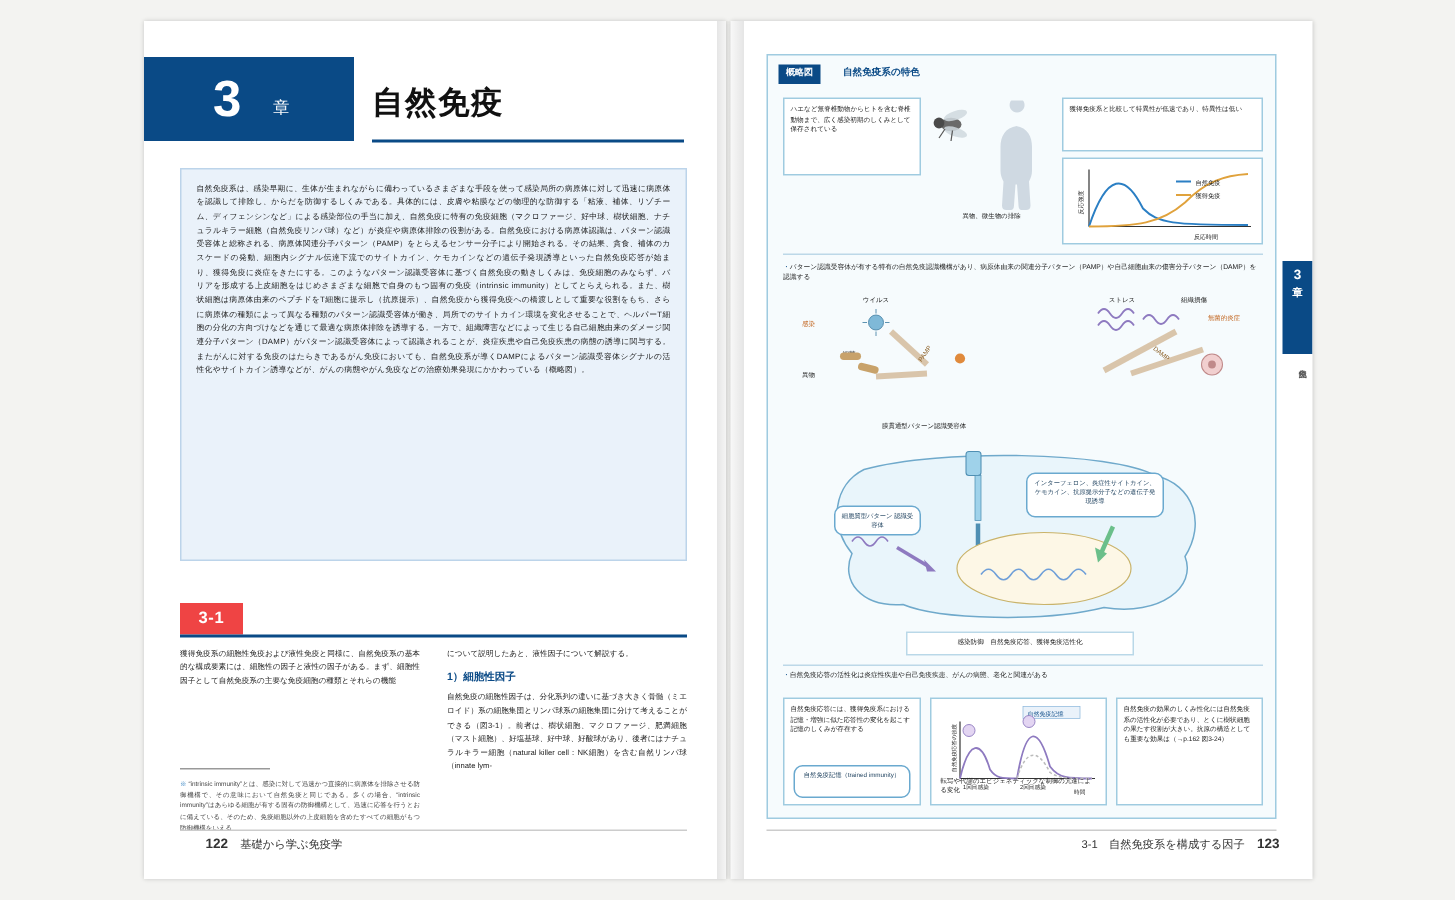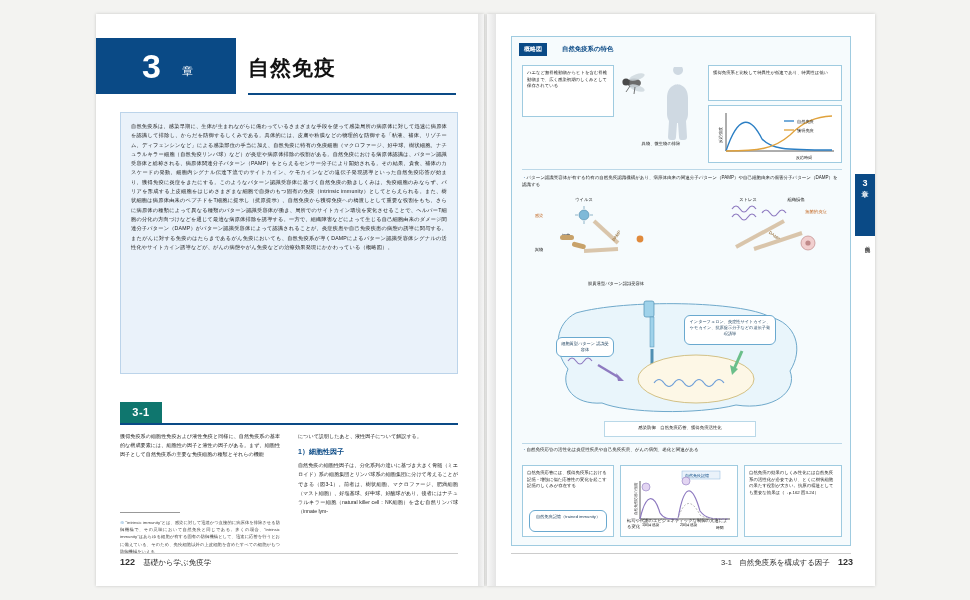--- a/index.html
+++ b/index.html
@@ -99,21 +99,21 @@
   
   .sec-head {
     position: absolute;
     left: 24px; top: 388px;
     width: 338px; height: 21px;
   }
   .sec-num {
     position: absolute;
     left: 0; top: 0;
     width: 42px; height: 21px;
-    background: #0f766e;
+    background: #ef4444;
     color: #ffffff;
     font-size: 11px;
     font-weight: bold;
     text-align: center;
     line-height: 21px;
     letter-spacing: 0.5px;
   }
   .sec-title {
     position: absolute;
     left: 52px; top: 1px;
@@ -164,21 +164,21 @@
     position: absolute;
     left: 24px; top: 498px;
     width: 60px; height: 1px;
     background: #999999;
   }
   .fn-mark { color: #2d7fc1; }
 
   
   .folio-left {
     position: absolute;
-    left: 24px; bottom: 18px;
+    left: 41px; bottom: 18px;
     font-size: 7.5px;
     color: #333333;
   }
   .folio-left .num {
     font-weight: bold;
     font-size: 9px;
     margin-right: 6px;
   }
   .folio-right {
     position: absolute;

